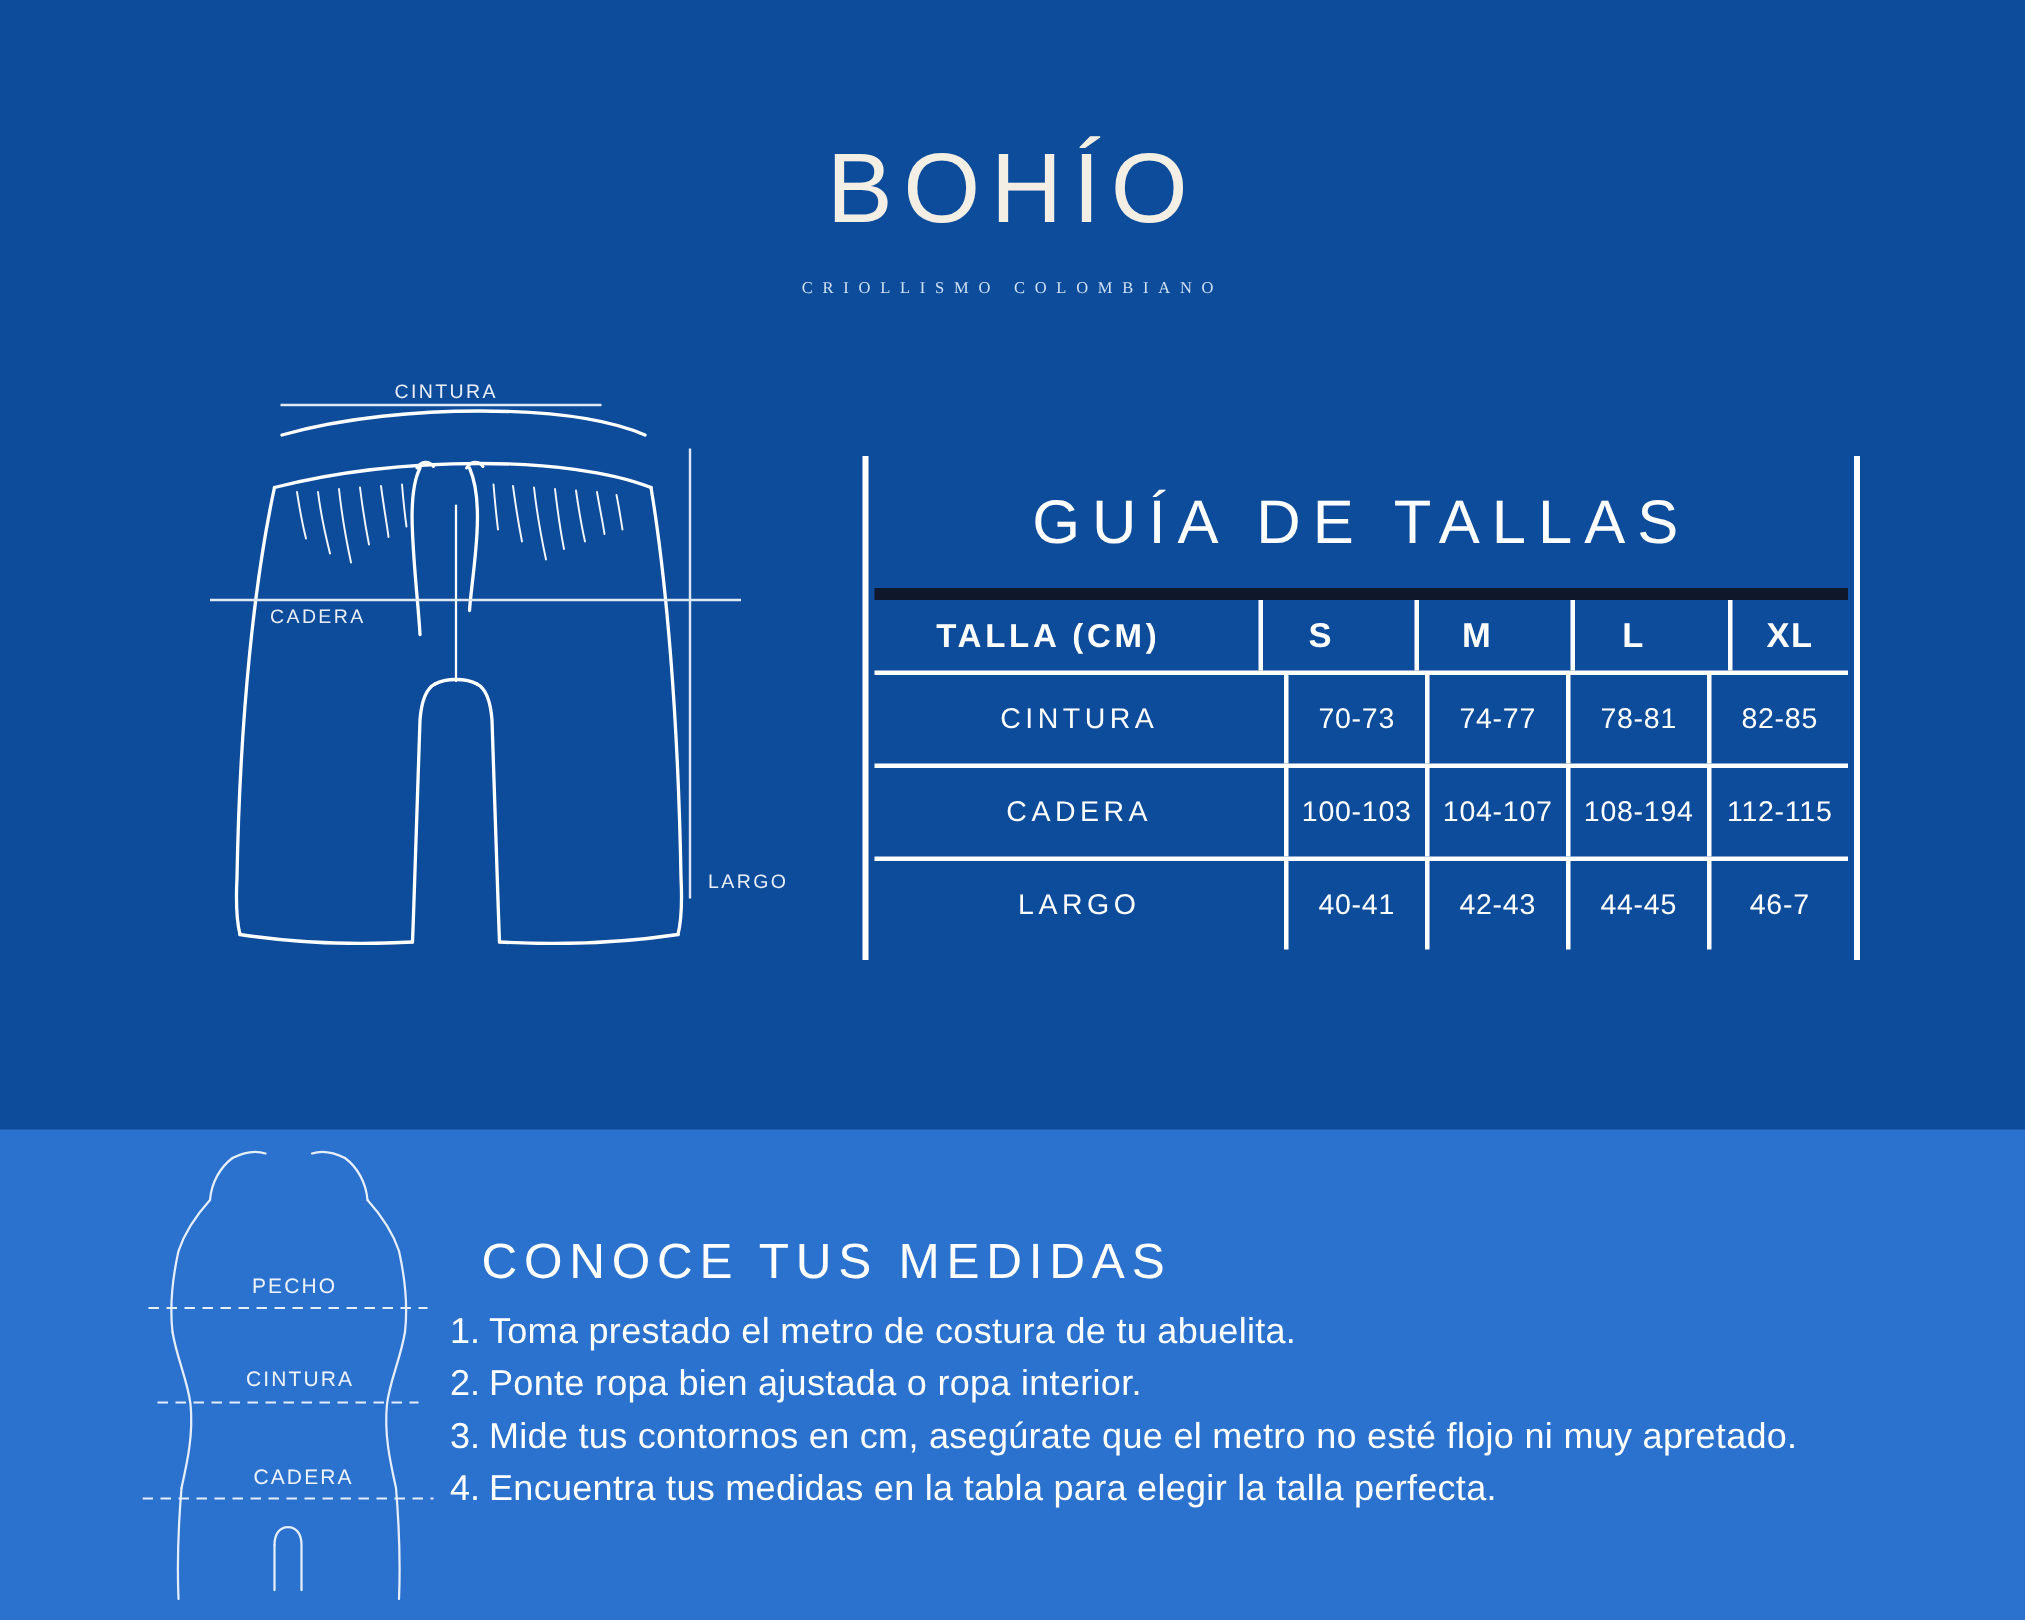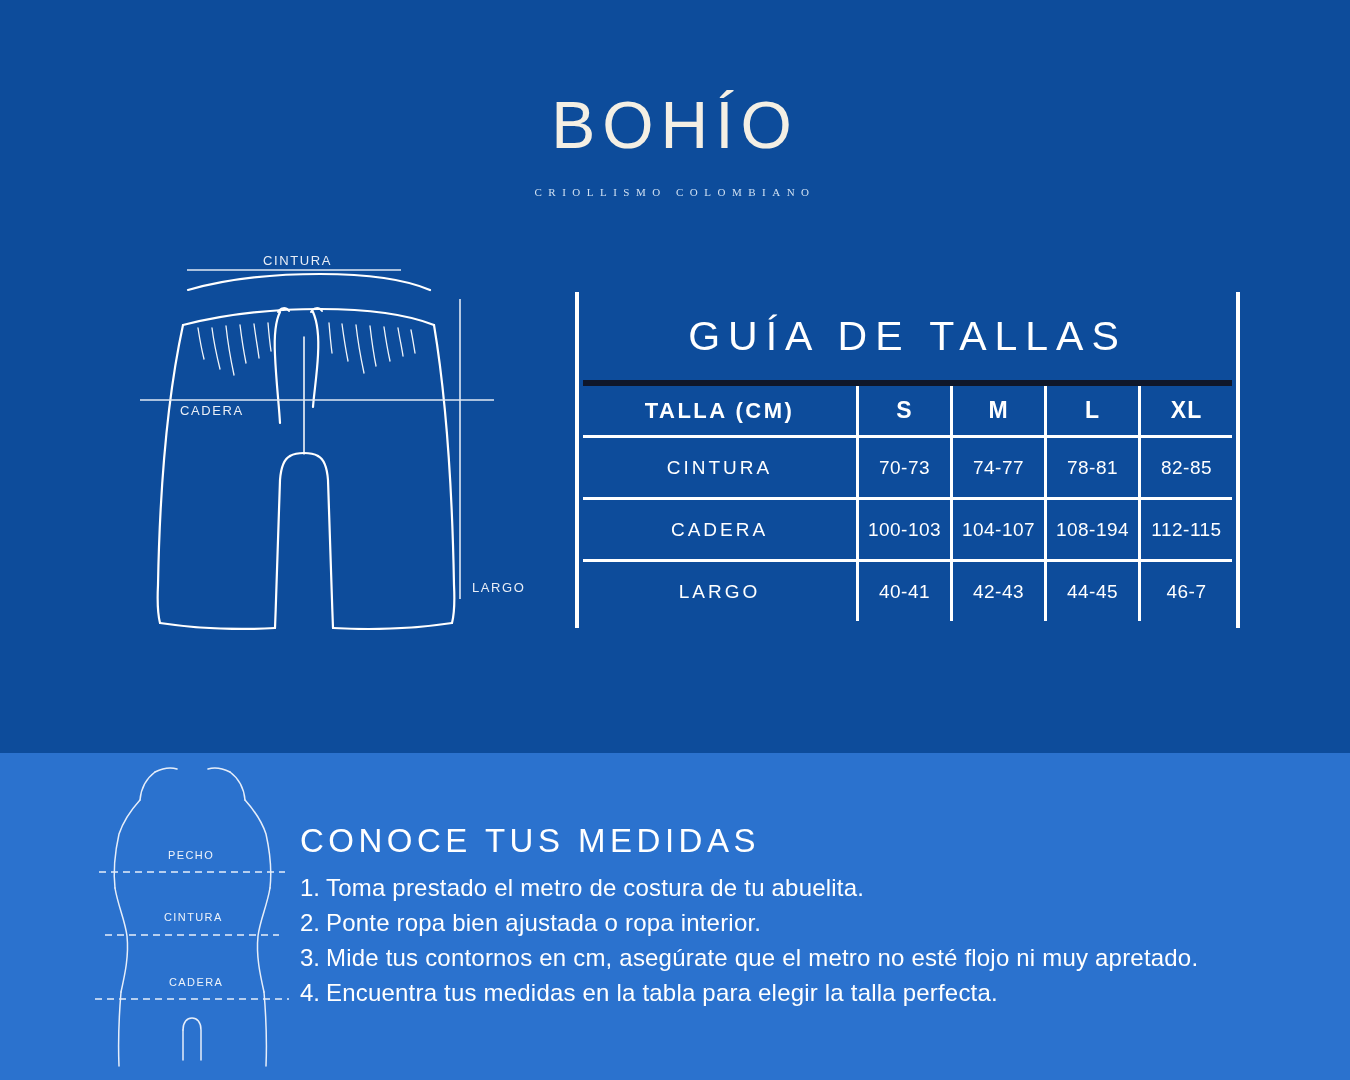--- a/index.html
+++ b/index.html
@@ -39,21 +39,21 @@
   #shorts-figure svg { display:block; }
   .dim-label {
     position:absolute; color:#e9eef6; font-size:13px;
     letter-spacing:1.6px; white-space:nowrap;
   }
   #label-cintura { left:263px; top:253px; }
   #label-cadera  { left:180px; top:403px; }
   #label-largo   { left:472px; top:580px; }
 
   
-  #size-table { position:absolute; left:575px; top:292px; width:665px; height:336px; }
+  #size-table { position:absolute; left:575px; top:304px; width:665px; height:336px; }
   #table-title {
     position:absolute; left:0; top:0; width:665px; height:88px;
     display:flex; align-items:center; justify-content:center;
     color:#ffffff; font-size:41px; letter-spacing:8px; font-weight:300;
   }
   #table-outline-left  { position:absolute; left:0;   top:0; width:4px; height:336px; background:#ffffff; }
   #table-outline-right { position:absolute; right:0;  top:0; width:4px; height:336px; background:#ffffff; }
   #table-grid {
     position:absolute; left:8px; top:88px; width:649px; height:248px;
   }
@@ -66,36 +66,36 @@
   }
   .t-cell.measure {
     width:273px; font-size:19px; letter-spacing:3px; font-weight:300;
   }
   .t-cell.size { width:94px; font-size:19px; letter-spacing:0.5px; font-weight:300; }
   .t-row.header .t-cell.measure { font-size:22px; font-weight:700; letter-spacing:2.5px; }
   .t-row.header .t-cell.size    { font-size:23px; font-weight:700; letter-spacing:1px; }
   
   .t-cell + .t-cell { border-left:3px solid #ffffff; }
   .t-row + .t-row { border-top:3px solid #ffffff; }
-  .t-row.header { border-top:6px solid #0f172a; }
+  .t-row.header { border-top:8px solid #0f172a;gap:24px; }
 
   
   #body-figure { position:absolute; left:95px; top:760px; width:195px; height:318px; }
   .body-label {
-    position:absolute; color:#eef3fa; font-size:11px;
+    position:absolute; color:#eef3fa; font-size:14px;
     letter-spacing:1.4px; white-space:nowrap;
   }
   #body-label-pecho   { left:168px; top:849px; }
   #body-label-cintura { left:164px; top:911px; }
   #body-label-cadera  { left:169px; top:976px; }
 
   #measures-block { position:absolute; left:300px; top:822px; width:1010px; }
   #measures-heading {
     color:#ffffff; font-size:33px; letter-spacing:4.5px;
-    font-weight:300; margin-bottom:10px;
+    font-weight:300; margin-bottom:10px;margin-left:21px;
   }
   .measure-step {
     display:flex; align-items:baseline; color:#ffffff;
     font-size:24px; font-weight:300; line-height:35px;
   }
   .step-num { width:26px; flex:0 0 26px; }
   .step-text { letter-spacing:0.2px; }
 </style>
 </head>
 <body>

